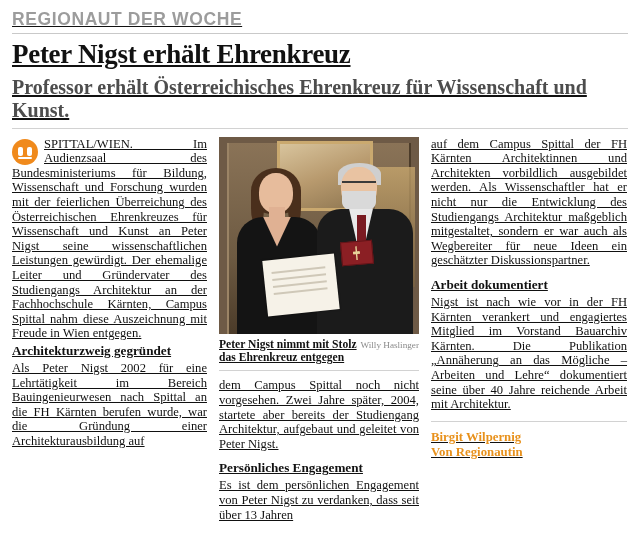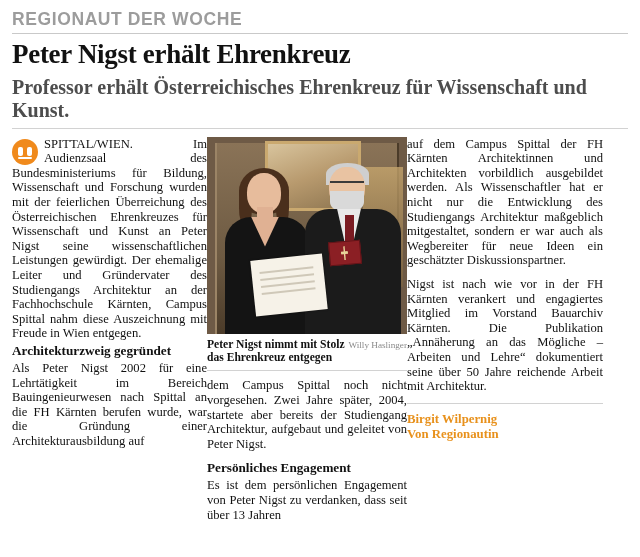--- a/index.html
+++ b/index.html
@@ -13,20 +13,21 @@
     font-family: "Liberation Serif", serif;
     color: #111111;
     overflow: hidden;
   }
   .page {
     position: relative;
     width: 640px;
     height: 557px;
     box-sizing: border-box;
     padding: 10px 12px 6px 12px;
+    text-decoration: underline;
   }
 
   
   .kicker {
     font-family: "Liberation Sans", sans-serif;
     font-weight: bold;
     font-size: 17.5px;
     letter-spacing: 0.6px;
     color: #9c9c9c;
     text-transform: uppercase;
@@ -55,20 +56,21 @@
     margin: 0 0 5px 0;
   }
   .rule-under-sub {
     border-top: 1px solid #d2d2d2;
     margin: 6px 0 8px 0;
   }
 
   
   .columns {
     display: flex;
+    gap: 12px;
     align-items: flex-start;
   }
   .col {
     width: 195px;
     flex: 0 0 195px;
   }
   .col.mid { width: 200px; flex: 0 0 200px; }
   .col.right { width: 196px; flex: 0 0 196px; }
 
   p.body {
@@ -425,21 +427,22 @@
 
       <h3 class="subhead-section">Persönliches Engagement</h3>
       <p class="body">Es ist dem persönlichen Engagement von Peter Nigst zu verdanken, dass seit über 13 Jahren</p>
 
     </div>
 
     <div class="col right">
 
       <p class="body">auf dem Campus Spittal der FH Kärnten Architektinnen und Architekten vorbildlich ausgebildet werden. Als Wissenschaftler hat er nicht nur die Entwicklung des Studiengangs Architektur maßgeblich mitgestaltet, sondern er war auch als Wegbereiter für neue Ideen ein geschätzter Diskussionspartner.</p>
 
-      <p class="body">Nigst ist nach wie vor in der FH Kärnten verankert und engagiertes Mitglied im Vorstand Bauarchiv Kärnten. Die Publikation „Annäherung an das Mögliche – Arbeiten und Lehre“ dokumentiert seine über 50 Jahre reichende Arbeit mit Architektur.</p>
+      <h3 class="subhead-section">Arbeit dokumentiert</h3>
+      <p class="body">Nigst ist nach wie vor in der FH Kärnten verankert und engagiertes Mitglied im Vorstand Bauarchiv Kärnten. Die Publikation „Annäherung an das Mögliche – Arbeiten und Lehre“ dokumentiert seine über 40 Jahre reichende Arbeit mit Architektur.</p>
 
       <div class="rule-right-before-byline"></div>
       <div class="byline">
         <div>Birgit Wilpernig</div>
         <div>Von Regionautin</div>
       </div>
 
     </div>
 
   </div>

